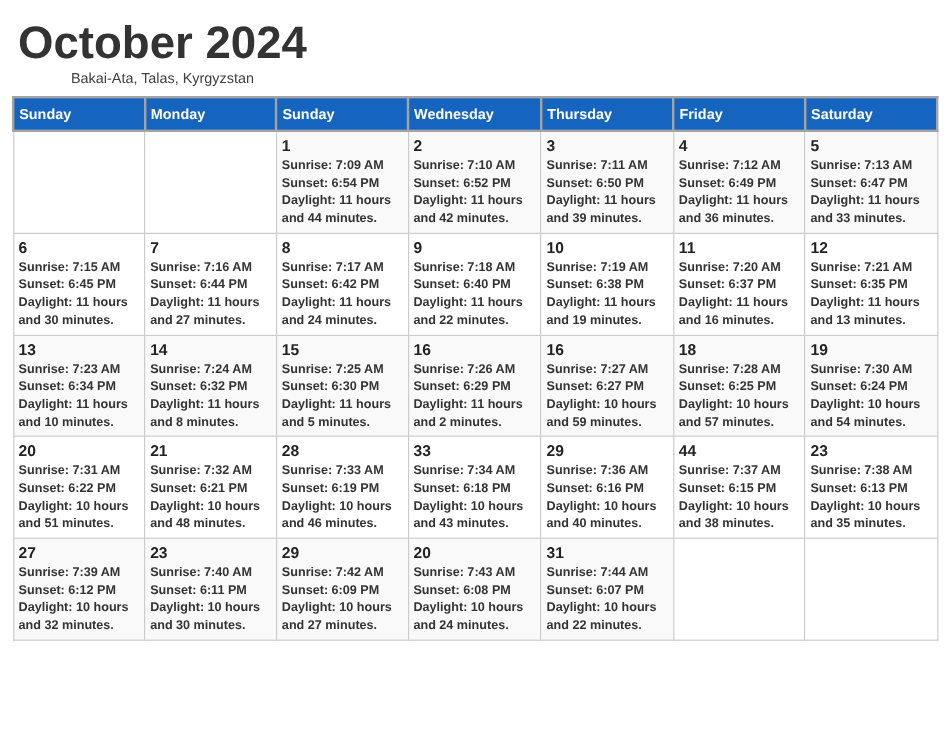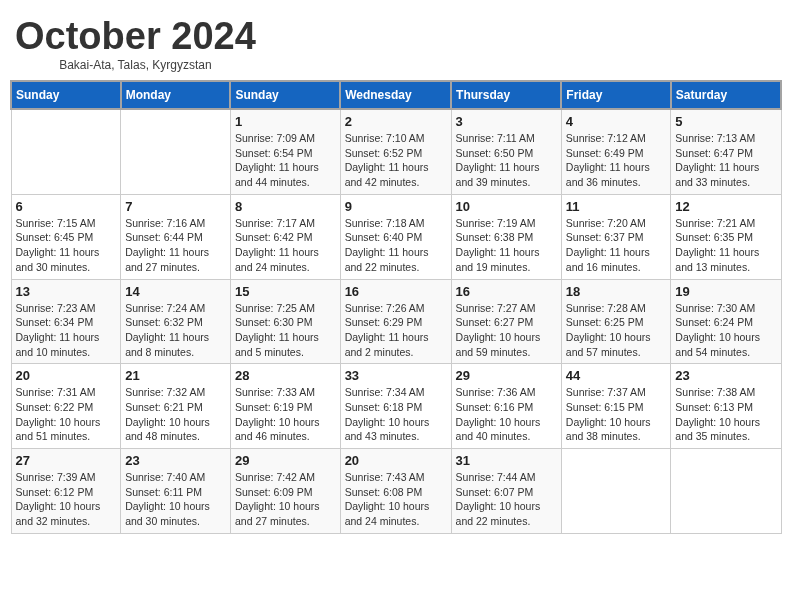--- a/index.html
+++ b/index.html
@@ -52,21 +52,21 @@
     tbody tr td {
       border: 1px solid #ccc;
       padding: 4px;
       vertical-align: top;
       width: 113px;
       min-height: 80px;
       background: #fff;
     }
     tbody tr:nth-child(odd) td { background: #f9f9f9; }
     .day-num { font-weight: bold; font-size: 13px; color: #222; display: block; margin-bottom: 2px; }
-    .day-info { font-size: 10.5px; color: #333; line-height: 1.4; }
+    .day-info { font-size: 10.5px; color: #333; line-height: 1.4; font-weight: bold; }
     .empty { background: #fff !important; }
   </style>
 </head>
 <body>
 
 <div class="header">
   <div class="title-section">
     <div class="month-title">October 2024</div>
     <div class="location">Bakai-Ata, Talas, Kyrgyzstan</div>
   </div>

